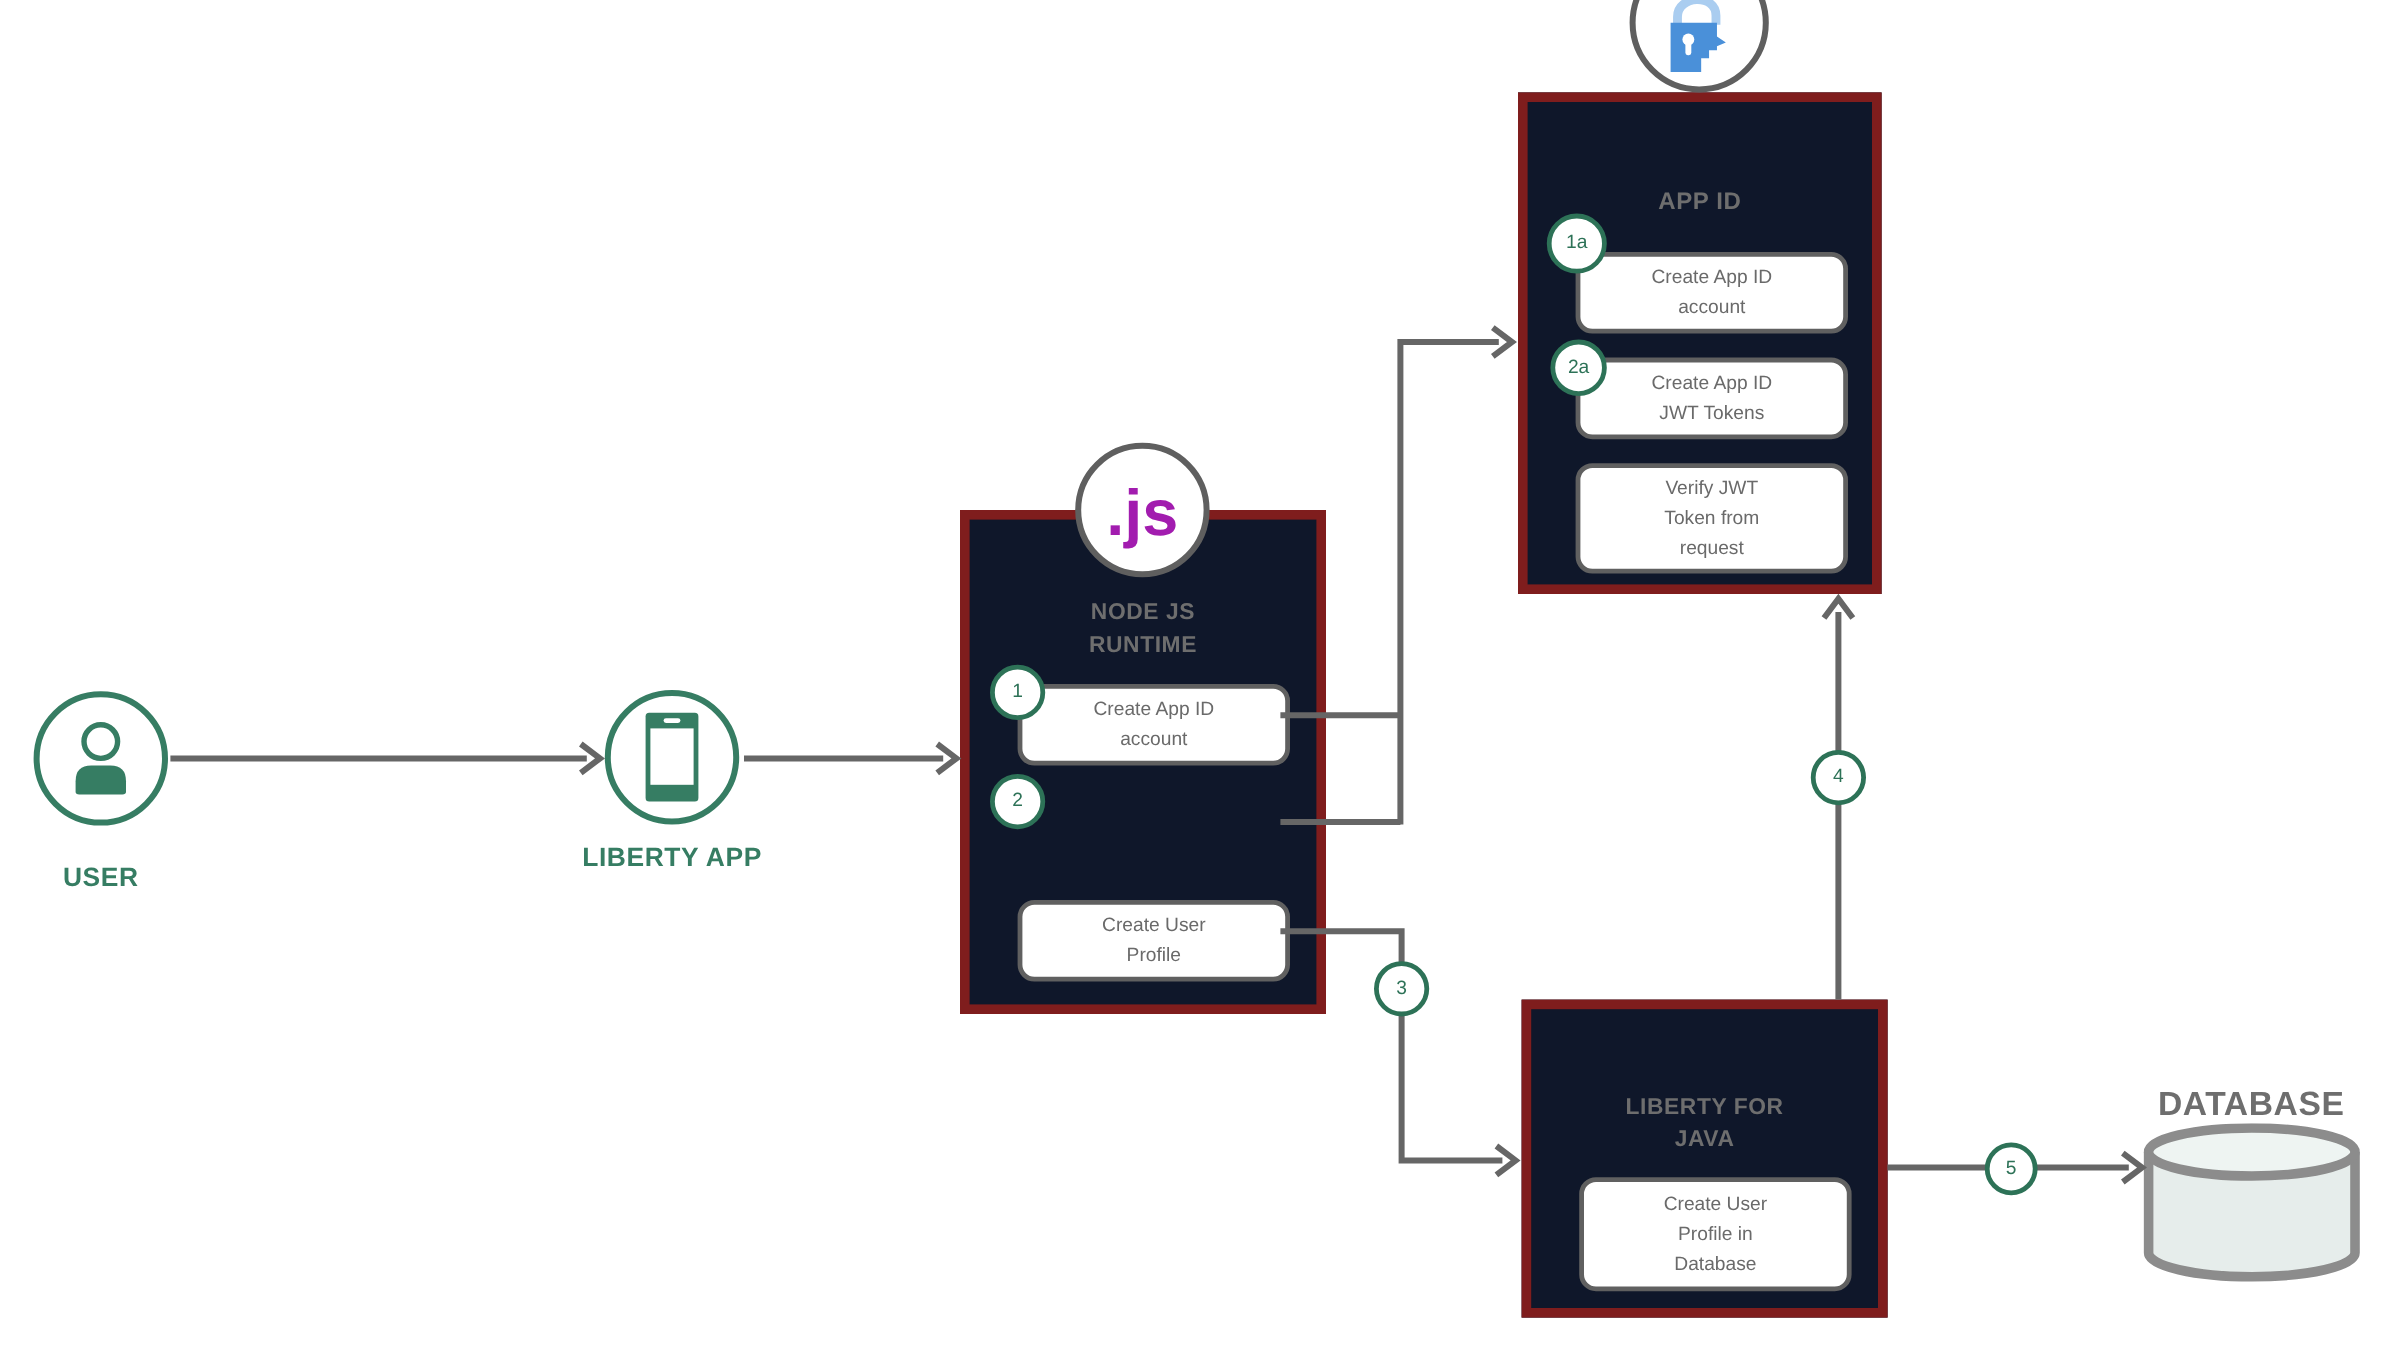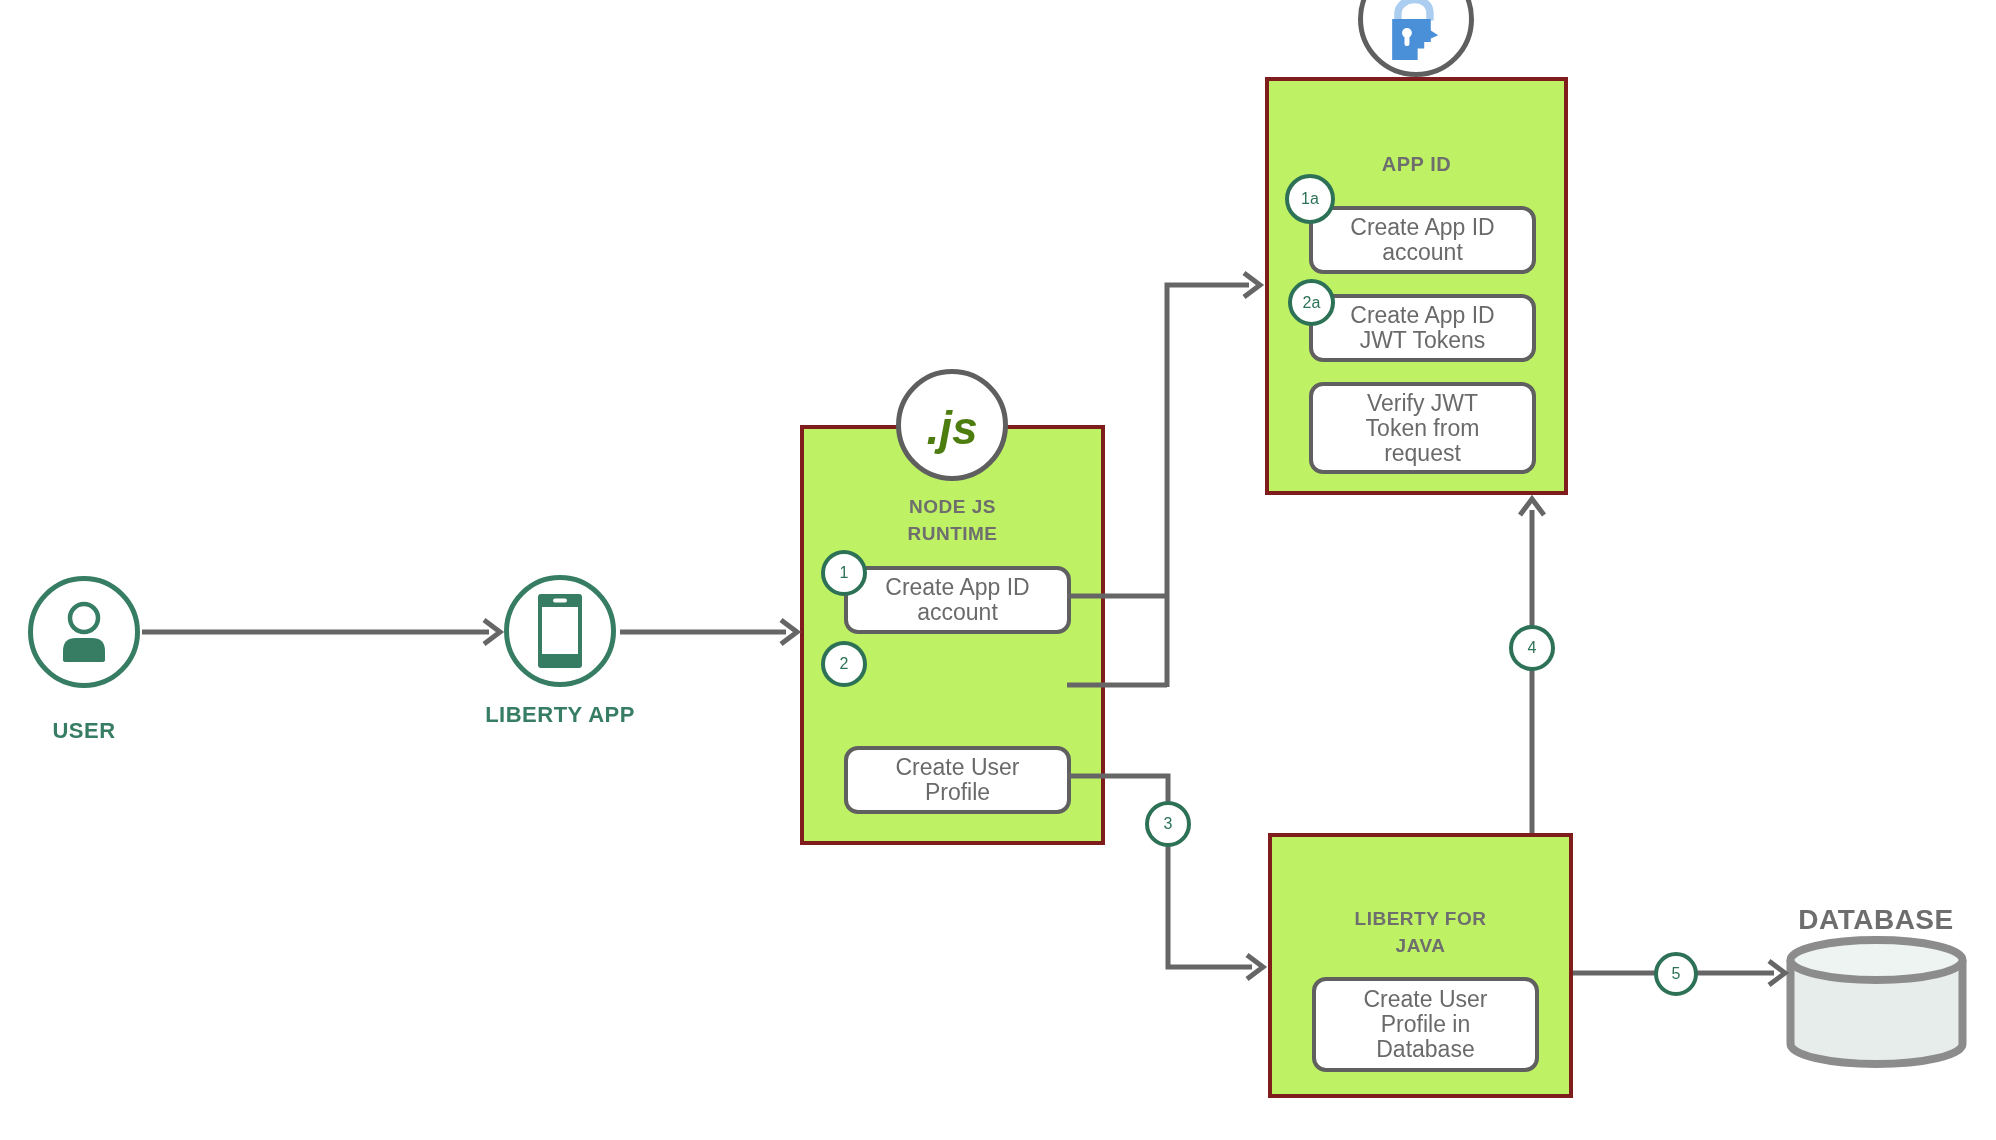--- a/index.html
+++ b/index.html
@@ -1,40 +1,40 @@
 <!DOCTYPE html>
 <html><head>
 <meta charset="utf-8">
 <style>
   * { margin:0; padding:0; box-sizing:border-box; }
   html,body { background:#ffffff; }
   body { font-family:"Liberation Sans", sans-serif; }
   #canvas { position:relative; width:1996px; height:1140px; background:#ffffff; overflow:hidden; }
   .abs { position:absolute; }
 
-  .container { position:absolute; background:#bef264; border:4px solid #7f1d1d; }
+  .container { position:absolute; background:#0f172a; border:8px solid #7f1d1d; }
   .circle-node { position:absolute; background:#ffffff; border-radius:50%;
                  display:flex; align-items:center; justify-content:center; z-index:3; }
   .ring-gray  { border:5px solid #5f5f5f; }
   .ring-green { border:5px solid #367d63; }
 
   .step-box { position:absolute; background:#ffffff; border:4px solid #606060; border-radius:14px;
               display:flex; align-items:center; justify-content:center; text-align:center;
-              color:#6a6a6a; font-size:23px; line-height:25px; white-space:pre-line; z-index:1; }
+              color:#6a6a6a; font-size:16px; line-height:25px; white-space:pre-line; z-index:1; }
 
   .badge { position:absolute; background:#ffffff; border:4px solid #2d7257; border-radius:50%;
            color:#2d7257; font-weight:normal; font-size:16px;
            display:flex; align-items:center; justify-content:center; z-index:4; }
 
   .actor-label { position:absolute; color:#367d63; font-weight:bold; font-size:22px;
                  letter-spacing:0.5px; text-align:center; }
   .container-title { position:absolute; left:0; width:100%; color:#6e6e6e; font-weight:bold;
                      font-size:19px; line-height:27px; letter-spacing:0.5px; text-align:center;
                      white-space:pre-line; }
-  .js-logo { color:#4d7c0f; font-weight:bold; font-size:46px; padding-top:6px;font-style:italic; }
+  .js-logo { color:#a21caf; font-weight:bold; font-size:54px; padding-top:6px; }
   .java-logo { color:#4aa8d4; font-weight:bold; text-align:center; line-height:1; padding-top:4px; }
   .java-logo .primary { font-size:31px; }
   .java-logo .secondary { font-size:20px; transform:translateX(12px); margin-top:1px; }
   .db-label { position:absolute; color:#6e6e6e; font-weight:bold; font-size:28px;
               letter-spacing:0.5px; text-align:center; }
 
   #connectors { position:absolute; left:0; top:0; z-index:2; pointer-events:none; }
   .flow-line { stroke:#666666; stroke-width:5; fill:none; }
 </style>
 </head>

